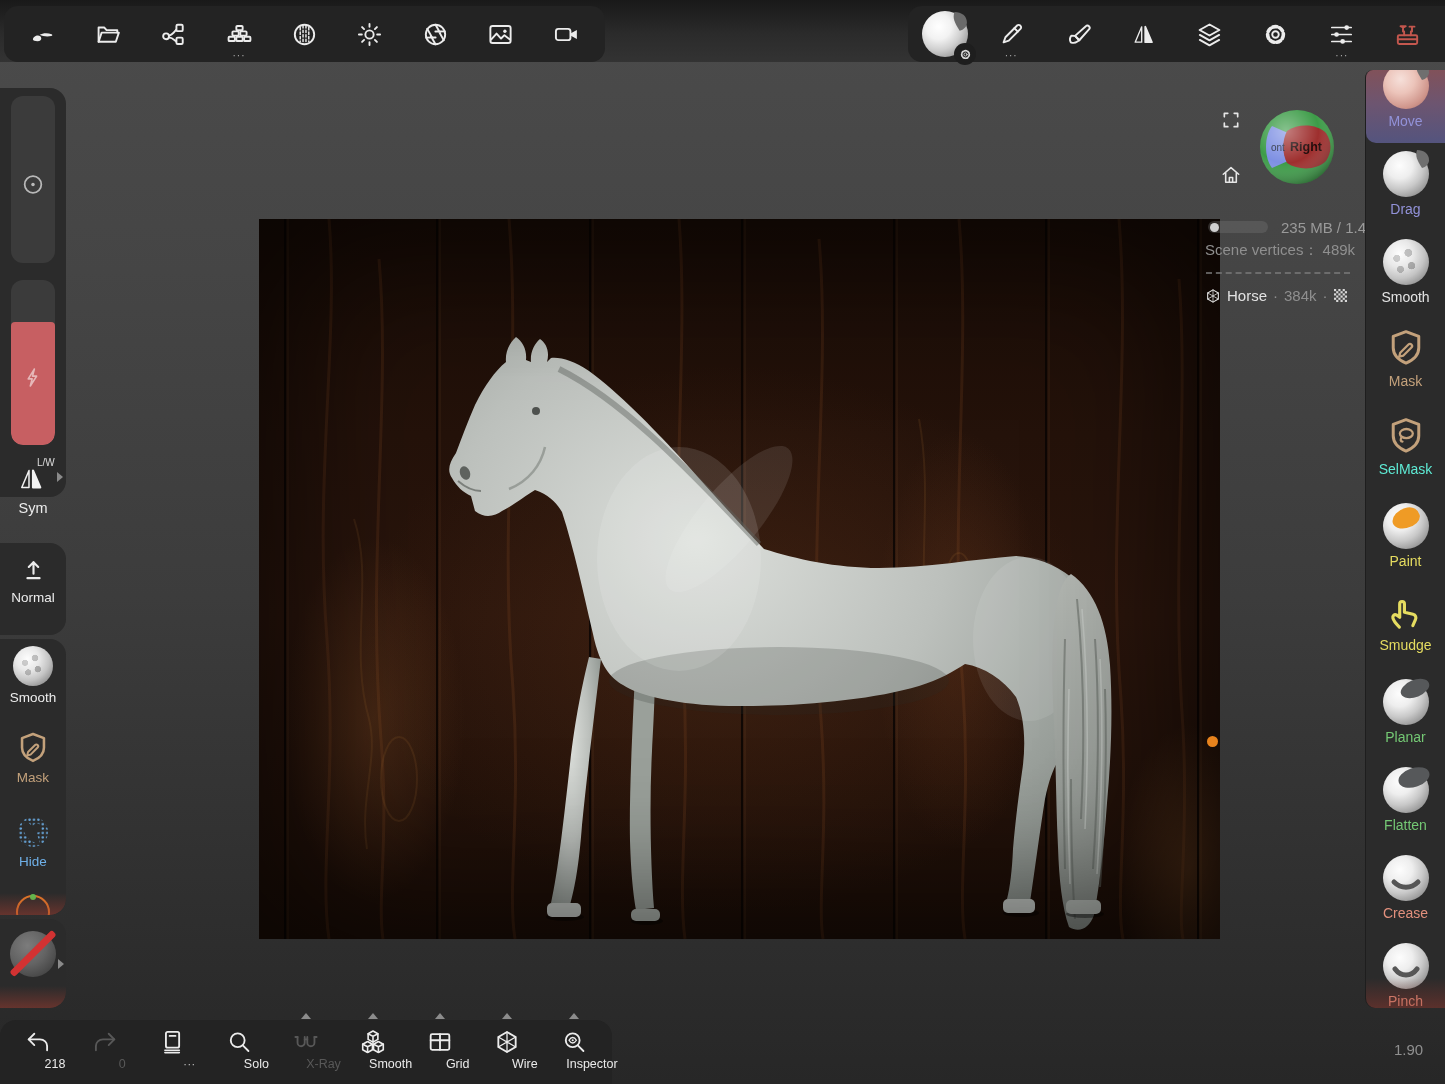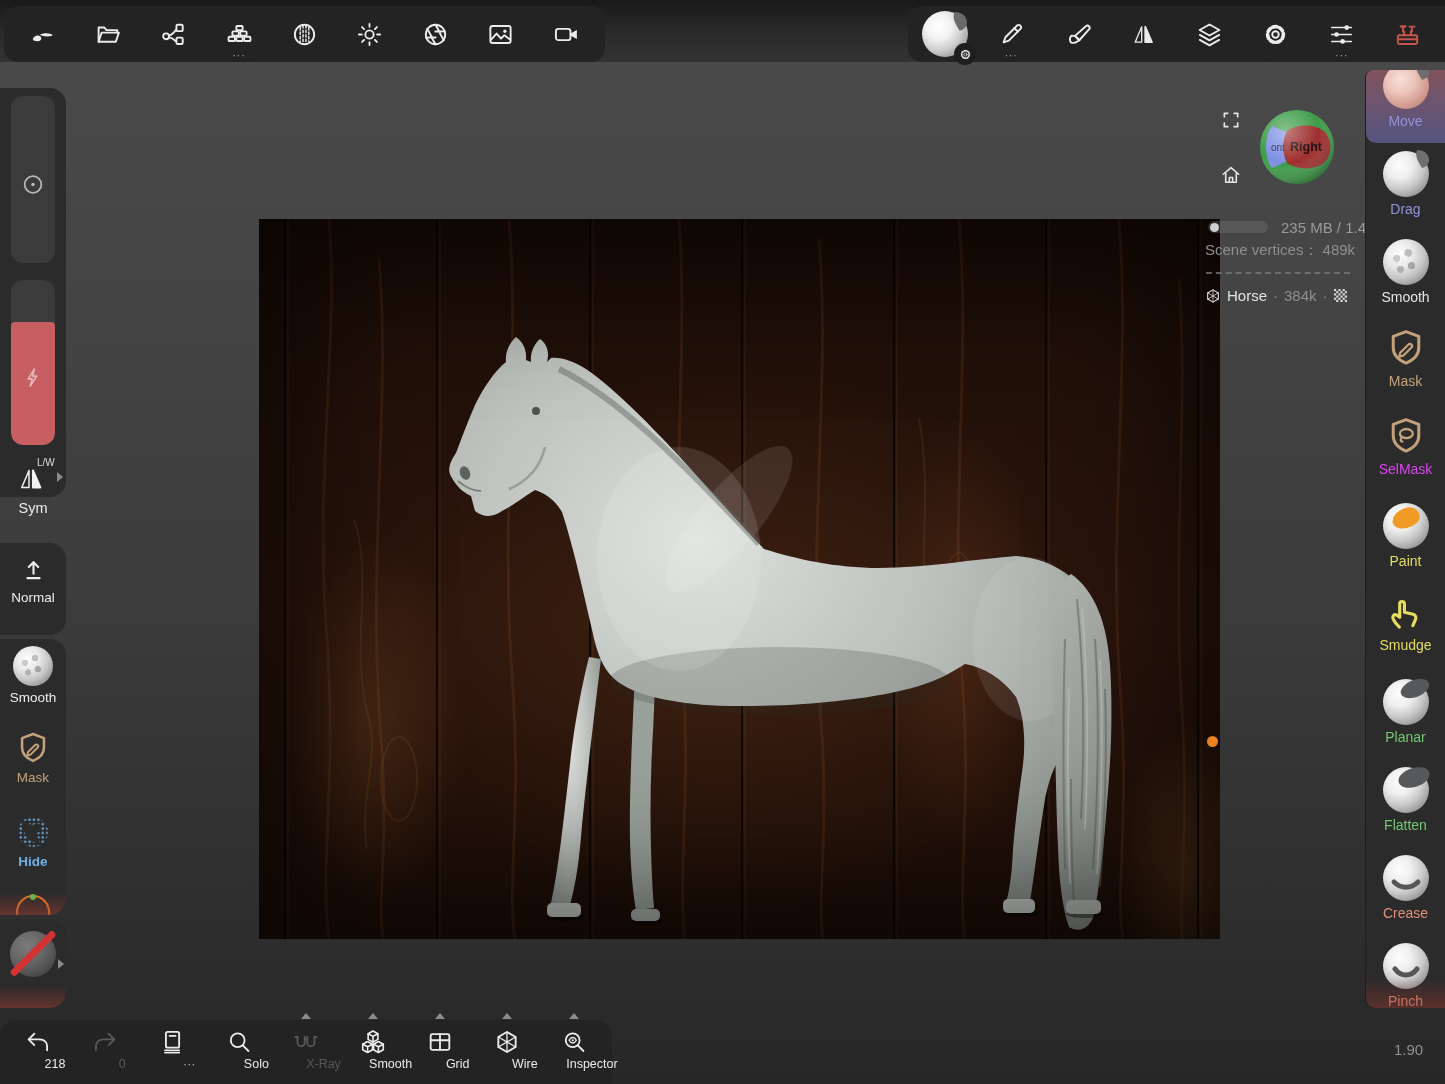--- a/index.html
+++ b/index.html
@@ -578,21 +578,21 @@
     <div class="rtool">
       <svg class="ic tan" width="42" height="42" viewBox="0 0 24 24">
           <use href="#i-shieldbrush"></use>
         </svg>
       <div class="rtool-label" style="color: rgb(195, 161, 123);">Mask</div>
     </div>
     <div class="rtool">
       <svg class="ic tan" width="42" height="42" viewBox="0 0 24 24">
           <use href="#i-shieldlasso"></use>
         </svg>
-      <div class="rtool-label" style="color: #d946ef;">SelMask</div>
+      <div class="rtool-label" style="color: #5eead4;">SelMask</div>
     </div>
     <div class="rtool">
       <div class="sphere s-paint"></div>
       <div class="rtool-label" style="color: rgb(229, 220, 96);">Paint</div>
     </div>
     <div class="rtool">
       <svg class="ic yellow" width="42" height="42" viewBox="0 0 24 24">
           <use href="#i-hand"></use>
         </svg>
       <div class="rtool-label" style="color: rgb(229, 220, 96);">Smudge</div>
@@ -667,21 +667,21 @@
       <svg width="36" height="36" viewBox="0 0 36 36">
         <defs>
             <pattern id="dotp" width="4.4" height="4.4" patternUnits="userSpaceOnUse">
               <circle cx="1.4" cy="1.4" r="1.25" fill="#69a9e0"></circle>
             </pattern>
           </defs>
         <circle cx="18" cy="18" r="15" fill="url(#dotp)"></circle>
         <path d="M10 8C20 14 24 22 27 30C16 28 8 22 7 12Z" fill="#2b2b2b" transform="rotate(8 18 18)"></path>
         <circle cx="22" cy="14" r="4.5" fill="#2b2b2b"></circle>
       </svg>
-      <div class="lbl" style="color: rgb(111, 176, 232); font-weight: bold;">Hide</div>
+      <div class="lbl" style="color: rgb(111, 176, 232);">Hide</div>
     </div>
     <div class="gizmo-stub">
       <div class="gizmo-c">
           <div class="gizmo-dot"></div>
         </div>
     </div>
   </div>
 
   <div class="lg lgD">
     <div class="noalpha">

